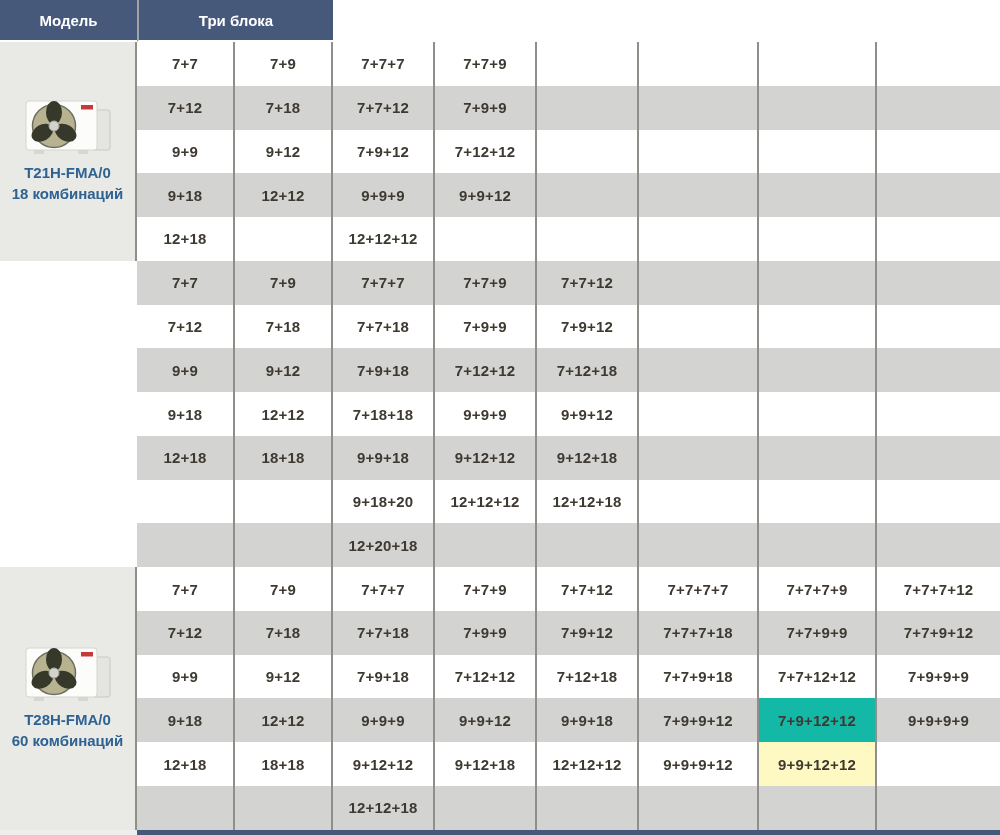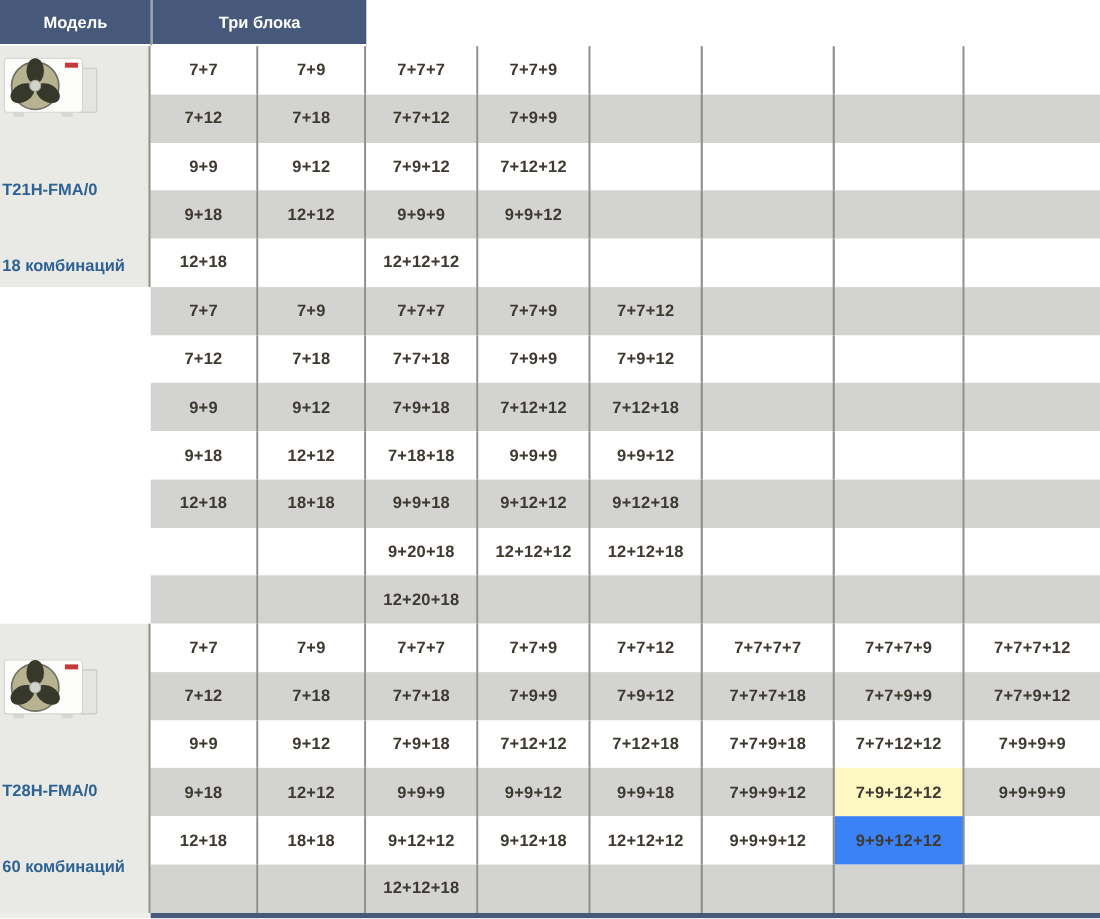--- a/index.html
+++ b/index.html
@@ -33,24 +33,23 @@
     border-right:2px solid #8f8f89;
     display:flex; align-items:center; justify-content:center;
     font-size:15px; font-weight:bold; color:#3e3931;
     letter-spacing:0.2px;
   }
   .cell.last-col { border-right:none; }
   .model-cell {
     box-sizing:border-box;
     border-right:2px solid #8f8f89;
     display:flex; flex-direction:column;
-    align-items:flex-start; justify-content:center;
+    align-items:center; justify-content:center;
     text-align:center;
     padding:4px 2px;
-    gap:48px;
   }
   .model-name, .model-sub {
     color:#2e6292; font-size:15px; font-weight:bold; line-height:1.45;
   }
   .unit-icon { margin-bottom:6px; display:block; }
   .bottom-bar { position:absolute; left:0; bottom:0; width:1000px; height:5px; display:flex; }
   .bottom-bar-left  { width:137px; background:#eeeeec; }
   .bottom-bar-right { flex:1; background:#46597b; }
 </style>
 </head>
@@ -157,21 +156,21 @@
       <div class="cell" style="grid-area: 10 / 2; background: rgb(211, 211, 209);">12+18</div>
       <div class="cell" style="grid-area: 10 / 3; background: rgb(211, 211, 209);">18+18</div>
       <div class="cell" style="grid-area: 10 / 4; background: rgb(211, 211, 209);">9+9+18</div>
       <div class="cell" style="grid-area: 10 / 5; background: rgb(211, 211, 209);">9+12+12</div>
       <div class="cell" style="grid-area: 10 / 6; background: rgb(211, 211, 209);">9+12+18</div>
       <div class="cell" style="grid-area: 10 / 7; background: rgb(211, 211, 209);"></div>
       <div class="cell" style="grid-area: 10 / 8; background: rgb(211, 211, 209);"></div>
       <div class="cell last-col" style="grid-area: 10 / 9; background: rgb(211, 211, 209);"></div>
       <div class="cell" style="grid-area: 11 / 2; background: rgb(255, 255, 255);"></div>
       <div class="cell" style="grid-area: 11 / 3; background: rgb(255, 255, 255);"></div>
-      <div class="cell" style="grid-area: 11 / 4; background: rgb(255, 255, 255);">9+20+18</div>
+      <div class="cell" style="grid-area: 11 / 4; background: rgb(255, 255, 255);">9+18+20</div>
       <div class="cell" style="grid-area: 11 / 5; background: rgb(255, 255, 255);">12+12+12</div>
       <div class="cell" style="grid-area: 11 / 6; background: rgb(255, 255, 255);">12+12+18</div>
       <div class="cell" style="grid-area: 11 / 7; background: rgb(255, 255, 255);"></div>
       <div class="cell" style="grid-area: 11 / 8; background: rgb(255, 255, 255);"></div>
       <div class="cell last-col" style="grid-area: 11 / 9; background: rgb(255, 255, 255);"></div>
       <div class="cell" style="grid-area: 12 / 2; background: rgb(211, 211, 209);"></div>
       <div class="cell" style="grid-area: 12 / 3; background: rgb(211, 211, 209);"></div>
       <div class="cell" style="grid-area: 12 / 4; background: rgb(211, 211, 209);">12+20+18</div>
       <div class="cell" style="grid-area: 12 / 5; background: rgb(211, 211, 209);"></div>
       <div class="cell" style="grid-area: 12 / 6; background: rgb(211, 211, 209);"></div>
@@ -219,29 +218,29 @@
       <div class="cell" style="grid-area: 15 / 6; background: rgb(255, 255, 255);">7+12+18</div>
       <div class="cell" style="grid-area: 15 / 7; background: rgb(255, 255, 255);">7+7+9+18</div>
       <div class="cell" style="grid-area: 15 / 8; background: rgb(255, 255, 255);">7+7+12+12</div>
       <div class="cell last-col" style="grid-area: 15 / 9; background: rgb(255, 255, 255);">7+9+9+9</div>
       <div class="cell" style="grid-area: 16 / 2; background: rgb(211, 211, 209);">9+18</div>
       <div class="cell" style="grid-area: 16 / 3; background: rgb(211, 211, 209);">12+12</div>
       <div class="cell" style="grid-area: 16 / 4; background: rgb(211, 211, 209);">9+9+9</div>
       <div class="cell" style="grid-area: 16 / 5; background: rgb(211, 211, 209);">9+9+12</div>
       <div class="cell" style="grid-area: 16 / 6; background: rgb(211, 211, 209);">9+9+18</div>
       <div class="cell" style="grid-area: 16 / 7; background: rgb(211, 211, 209);">7+9+9+12</div>
-      <div class="cell" style="grid-area: 16 / 8; background: #fef9c3; text-align: right;">7+9+12+12</div>
+      <div class="cell" style="grid-area: 16 / 8; background: #14b8a6; text-align: right;">7+9+12+12</div>
       <div class="cell last-col" style="grid-area: 16 / 9; background: rgb(211, 211, 209);">9+9+9+9</div>
       <div class="cell" style="grid-area: 17 / 2; background: rgb(255, 255, 255);">12+18</div>
       <div class="cell" style="grid-area: 17 / 3; background: rgb(255, 255, 255);">18+18</div>
       <div class="cell" style="grid-area: 17 / 4; background: rgb(255, 255, 255);">9+12+12</div>
       <div class="cell" style="grid-area: 17 / 5; background: rgb(255, 255, 255);">9+12+18</div>
       <div class="cell" style="grid-area: 17 / 6; background: rgb(255, 255, 255);">12+12+12</div>
       <div class="cell" style="grid-area: 17 / 7; background: rgb(255, 255, 255);">9+9+9+12</div>
-      <div class="cell" style="grid-area: 17 / 8; background: #3b82f6;">9+9+12+12</div>
+      <div class="cell" style="grid-area: 17 / 8; background: #fef9c3;">9+9+12+12</div>
       <div class="cell last-col" style="grid-area: 17 / 9; background: rgb(255, 255, 255);"></div>
       <div class="cell" style="grid-area: 18 / 2; background: rgb(211, 211, 209);"></div>
       <div class="cell" style="grid-area: 18 / 3; background: rgb(211, 211, 209);"></div>
       <div class="cell" style="grid-area: 18 / 4; background: rgb(211, 211, 209);">12+12+18</div>
       <div class="cell" style="grid-area: 18 / 5; background: rgb(211, 211, 209);"></div>
       <div class="cell" style="grid-area: 18 / 6; background: rgb(211, 211, 209);"></div>
       <div class="cell" style="grid-area: 18 / 7; background: rgb(211, 211, 209);"></div>
       <div class="cell" style="grid-area: 18 / 8; background: rgb(211, 211, 209);"></div>
       <div class="cell last-col" style="grid-area: 18 / 9; background: rgb(211, 211, 209);"></div>
     </div>

